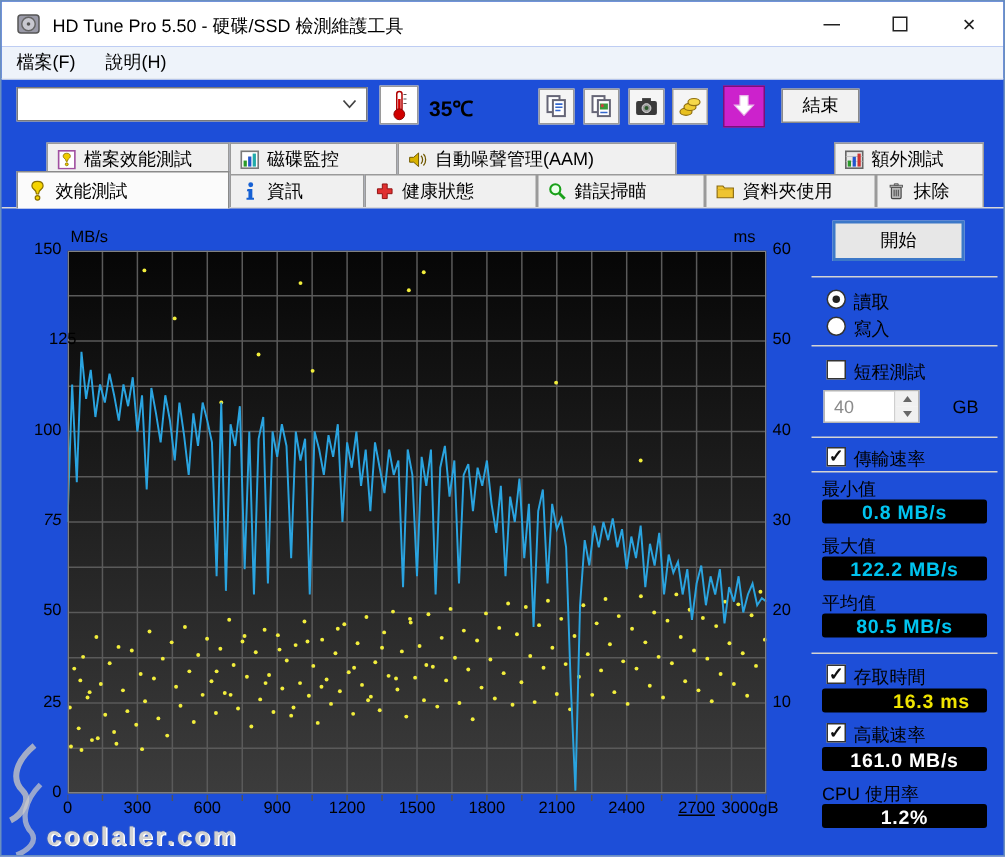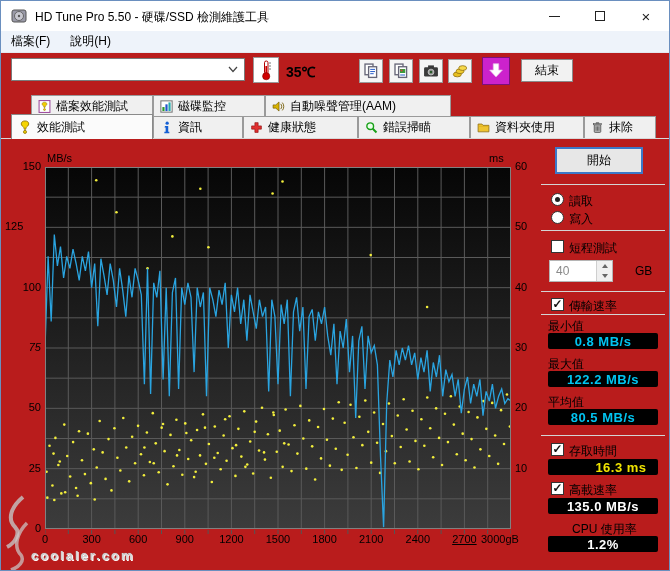--- a/index.html
+++ b/index.html
@@ -1,17 +1,17 @@
 <!DOCTYPE html>
 <html><head>
 <meta charset="utf-8">
 <style>
   html,body{margin:0;padding:0;background:#dcdcdc;}
   *{box-sizing:border-box;font-family:"Liberation Sans",sans-serif;}
-  .window{position:relative;width:670px;height:571px;background:#b91c1c;border:1px solid #6a8fbf;overflow:hidden;}
+  .window{position:relative;width:670px;height:571px;background:#1d4ed8;border:1px solid #6a8fbf;overflow:hidden;}
   
   .titlebar{position:absolute;left:0;top:0;width:100%;height:30px;background:#ffffff;}
   .title-text{position:absolute;left:34px;top:8px;font-size:12px;color:#000;white-space:nowrap;}
   .app-icon{position:absolute;left:10px;top:7px;width:16px;height:16px;}
   .winbtn{position:absolute;top:0;width:46px;height:30px;display:flex;align-items:center;justify-content:center;color:#222;font-size:15px;cursor:default;}
   .btn-min{right:92px}.btn-max{right:46px}.btn-close{right:0}
   .glyph-min{display:block;width:11px;height:1px;background:#222;}
   .glyph-max{display:block;width:10px;height:10px;border:1px solid #222;}
   
   .menubar{position:absolute;left:0;top:30px;width:100%;height:22px;background:#eef3fa;border-bottom:1px solid #e3e8ef;display:flex;align-items:center;}
@@ -42,21 +42,21 @@
   .checkbox{position:absolute;width:13px;height:13px;border:1px solid #333;background:#fff;font-size:12px;line-height:11px;text-align:center;color:#111;font-weight:bold;}
   .ctl-label{position:absolute;font-size:12px;color:#000;white-space:nowrap;}
   .lcd{position:absolute;left:547px;width:110px;height:16px;background:#000;border-radius:2px;display:flex;align-items:center;justify-content:center;font-family:"Liberation Serif",serif;font-weight:bold;font-size:13px;letter-spacing:.5px;}
   .spinner{position:absolute;left:548px;top:259px;width:64px;height:22px;background:#fff;border:1px solid #b5b5b5;display:flex;}
   .spin-val{flex:1;display:flex;align-items:center;padding-left:6px;font-size:12px;color:#8a8a8a;}
   .spin-btns{width:16px;border-left:1px solid #cfcfcf;display:flex;flex-direction:column;}
   .spin-btns div{flex:1;background:#f0f0f0;display:flex;align-items:center;justify-content:center;}
   .arr-up{width:0;height:0;border-left:3px solid transparent;border-right:3px solid transparent;border-bottom:4px solid #666;}
   .arr-dn{width:0;height:0;border-left:3px solid transparent;border-right:3px solid transparent;border-top:4px solid #666;}
   
-  .watermark-text{position:absolute;left:30px;top:547px;font-size:13px;font-weight:bold;letter-spacing:2px;color:#d2d2d2;text-shadow:1px 1px 0 #ffffff, 0 0 1px #9a9a9a;}
+  .watermark-text{position:absolute;left:30px;top:547px;font-size:17px;font-weight:bold;letter-spacing:2px;color:#d2d2d2;text-shadow:1px 1px 0 #ffffff, 0 0 1px #9a9a9a;}
   .watermark-logo{position:absolute;left:0px;top:492px;}
 </style>
 </head>
 <body>
 
 <div class="window">
 
   <div class="titlebar">
     <svg class="app-icon" viewBox="0 0 16 16">
       <rect x="1" y="2" width="14" height="12" rx="2" fill="#9a9aa8" stroke="#555"></rect>
@@ -163,20 +163,33 @@
   </div>
   <div class="tab tab-row1" style="left:264px;width:186px;">
     <span class="ticon">
       <svg width="13" height="13" viewBox="0 0 12 12">
           <path d="M1 4.5 H3.5 L6.5 1.8 V10.2 L3.5 7.5 H1Z" fill="#d8b200" stroke="#705800" stroke-width="0.6"></path>
           <path d="M8 3.6 C9.3 4.8 9.3 7.2 8 8.4" stroke="#705800" stroke-width="0.8" fill="none"></path>
           <path d="M9.5 2.4 C11.3 4 11.3 8 9.5 9.6" stroke="#705800" stroke-width="0.8" fill="none"></path>
         </svg>
     </span>
     <span>自動噪聲管理(AAM)</span>
+  </div>
+  <div class="tab tab-row1" style="left:555px;width:100px;">
+    <span class="ticon">
+      <svg width="13" height="13" viewBox="0 0 12 12">
+          <rect x="0.8" y="0.8" width="10.4" height="10.4" fill="#e8e8e8" stroke="#666"></rect>
+          <line x1="0.8" y1="4" x2="11.2" y2="4" stroke="#bbb" stroke-width="0.5"></line>
+          <line x1="0.8" y1="7" x2="11.2" y2="7" stroke="#bbb" stroke-width="0.5"></line>
+          <rect x="2" y="6.5" width="2" height="3.7" fill="#2a9a2a"></rect>
+          <rect x="5" y="4.2" width="2" height="6" fill="#2255cc"></rect>
+          <rect x="8" y="2.2" width="2" height="8" fill="#cc3333"></rect>
+        </svg>
+    </span>
+    <span>額外測試</span>
   </div>
 
   <div class="tab tab-active" style="left:10px;width:142px;">
     <span class="ticon">
       <svg width="14" height="14" viewBox="0 0 12 12">
           <path d="M6 0.8 C8.3 0.8 9.2 2 9.2 3.4 C9.2 5 7.6 5.4 7 6.5 L6.6 8 L5.4 8 L5 6.5 C4.4 5.4 2.8 5 2.8 3.4 C2.8 2 3.7 0.8 6 0.8Z" fill="#f5d400" stroke="#8a7000" stroke-width="0.7"></path>
           <circle cx="6" cy="10.2" r="1.3" fill="#f5d400" stroke="#8a7000" stroke-width="0.7"></circle>
         </svg>
     </span>
     <span>效能測試</span>
@@ -483,21 +496,21 @@
         <circle cx="227.56333333333333" cy="26.546666666666678" r="1.3" fill="#f2ee3c"></circle>
         <circle cx="237.50466666666668" cy="14.479999999999972" r="1.3" fill="#f2ee3c"></circle>
         <circle cx="325.734" cy="88.08666666666669" r="1.3" fill="#f2ee3c"></circle>
         <circle cx="382.12" cy="139.97333333333336" r="1.3" fill="#f2ee3c"></circle>
         <polyline points="0.0,181.0 3.1,89.3 6.2,154.5 9.3,67.6 12.4,98.9 15.5,79.6 18.6,111.0 21.7,89.3 24.9,101.4 28.0,82.1 31.1,96.5 34.2,113.4 37.3,89.3 40.4,103.8 43.5,84.5 46.6,120.7 49.7,96.5 52.8,159.3 55.9,91.7 59.0,108.6 62.1,127.9 65.2,96.5 68.3,113.4 71.5,140.0 74.6,101.4 77.7,123.1 80.8,149.6 83.9,108.6 87.0,130.3 90.1,101.4 93.2,113.4 96.3,127.9 99.4,217.2 102.5,101.4 105.6,226.9 108.7,115.8 111.8,130.3 114.9,103.8 118.1,212.4 121.2,120.7 124.3,229.3 127.4,125.5 130.5,111.0 133.6,222.0 136.7,120.7 139.8,137.6 142.9,115.8 146.0,130.3 149.1,205.1 152.2,120.7 155.3,140.0 158.4,125.5 161.5,229.3 164.7,120.7 167.8,132.7 170.9,149.6 174.0,123.1 177.1,137.6 180.2,115.8 183.3,181.0 186.4,127.9 189.5,144.8 192.6,120.7 195.7,156.9 198.8,132.7 201.9,173.8 205.0,127.9 208.1,144.8 211.3,161.7 214.4,132.7 217.5,149.6 220.6,140.0 223.7,224.4 226.8,132.7 229.9,149.6 233.0,217.2 236.1,137.6 239.2,156.9 242.3,132.7 245.4,229.3 248.5,144.8 251.6,130.3 254.7,164.1 257.9,140.0 261.0,222.0 264.1,149.6 267.2,142.4 270.3,173.8 273.4,144.8 276.5,156.9 279.6,140.0 282.7,168.9 285.8,188.2 288.9,156.9 292.0,217.2 295.1,164.1 298.2,181.0 301.3,152.0 304.5,205.1 307.6,168.9 310.7,251.0 313.8,173.8 316.9,159.3 320.0,222.0 323.1,168.9 326.2,185.8 329.3,178.6 332.4,197.9 335.5,289.6 338.6,360.1 341.7,236.5 344.8,193.1 347.9,210.0 351.1,183.4 354.2,197.9 357.3,181.0 360.4,193.1 363.5,178.6 366.6,197.9 369.7,185.8 372.8,212.4 375.9,190.7 379.0,205.1 382.1,183.4 385.2,224.4 388.3,195.5 391.4,210.0 394.5,188.2 397.7,229.3 400.8,202.7 403.9,214.8 407.0,207.5 410.1,229.3 413.2,212.4 416.3,246.2 419.4,222.0 422.5,210.0 425.6,236.5 428.7,217.2 431.8,229.3 434.9,212.4 438.0,248.6 441.1,224.4 444.3,234.1 447.4,217.2 450.5,241.3 453.6,229.3 456.7,222.0 459.8,236.5 462.9,231.7 466.0,234.1" fill="none" stroke="#2aa4e0" stroke-width="1.3"></polyline>
         <rect x="0.5" y="0.5" width="465" height="361" fill="none" stroke="#808080"></rect>
       </svg>
   </div>
   <div class="tick-layer" id="tick-layer">
       <span class="tick-label" style="left: 14px; top: 159px; width: 26px; text-align: right;">150</span>
-      <span class="tick-label" style="left: 4px; top: 219.333px; width: 26px; text-align: left;">125</span>
+      <span class="tick-label" style="left: 24px; top: 219.333px; width: 26px; text-align: right;">125</span>
       <span class="tick-label" style="left: 14px; top: 279.667px; width: 26px; text-align: right;">100</span>
       <span class="tick-label" style="left: 14px; top: 340px; width: 26px; text-align: right; font-style: italic;">75</span>
       <span class="tick-label" style="left: 14px; top: 400.333px; width: 26px; text-align: right;">50</span>
       <span class="tick-label" style="left: 14px; top: 460.667px; width: 26px; text-align: right;">25</span>
       <span class="tick-label" style="left: 14px; top: 521px; width: 26px; text-align: right;">0</span>
       <span class="tick-label" style="left: 514px; top: 159px;">60</span>
       <span class="tick-label" style="left: 514px; top: 219.333px;">50</span>
       <span class="tick-label" style="left: 514px; top: 279.667px;">40</span>
       <span class="tick-label" style="left: 514px; top: 340px;">30</span>
       <span class="tick-label" style="left: 514px; top: 400.333px;">20</span>
@@ -562,24 +575,24 @@
 
   <span class="checkbox" style="left:550px;top:442px;">✓</span>
   <span class="ctl-label" style="left:568px;top:442px;">存取時間</span>
   <div class="lcd" style="top:458px;padding-left:36px;">
       <span style="color: rgb(240, 228, 0);">16.3 ms</span>
     </div>
 
   <span class="checkbox" style="left:550px;top:481px;">✓</span>
   <span class="ctl-label" style="left:568px;top:481px;">高載速率</span>
   <div class="lcd" style="top:497px;">
-      <span style="color: rgb(255, 255, 255);">135.0 MB/s</span>
-    </div>
-
-  <span class="ctl-label" style="left:547px;top:520px;margin-left:24px;">CPU 使用率</span>
+      <span style="color: rgb(255, 255, 255);">161.0 MB/s</span>
+    </div>
+
+  <span class="ctl-label" style="left:547px;top:520px;">CPU 使用率</span>
   <div class="lcd" style="top:535px;">
       <span style="color: rgb(255, 255, 255);">1.2%</span>
     </div>
 
   <svg class="watermark-logo" width="30" height="78" viewBox="0 0 30 78">
     <path d="M22 4 C10 14 6 26 14 34 C20 40 14 50 6 54" fill="none" stroke="#c4c4c4" stroke-width="4" opacity="0.8"></path>
     <path d="M26 30 C16 40 12 54 20 62 C24 68 18 74 10 77" fill="none" stroke="#cccccc" stroke-width="3.5" opacity="0.7"></path>
   </svg>
   <span class="watermark-text">coolaler.com</span>
 

